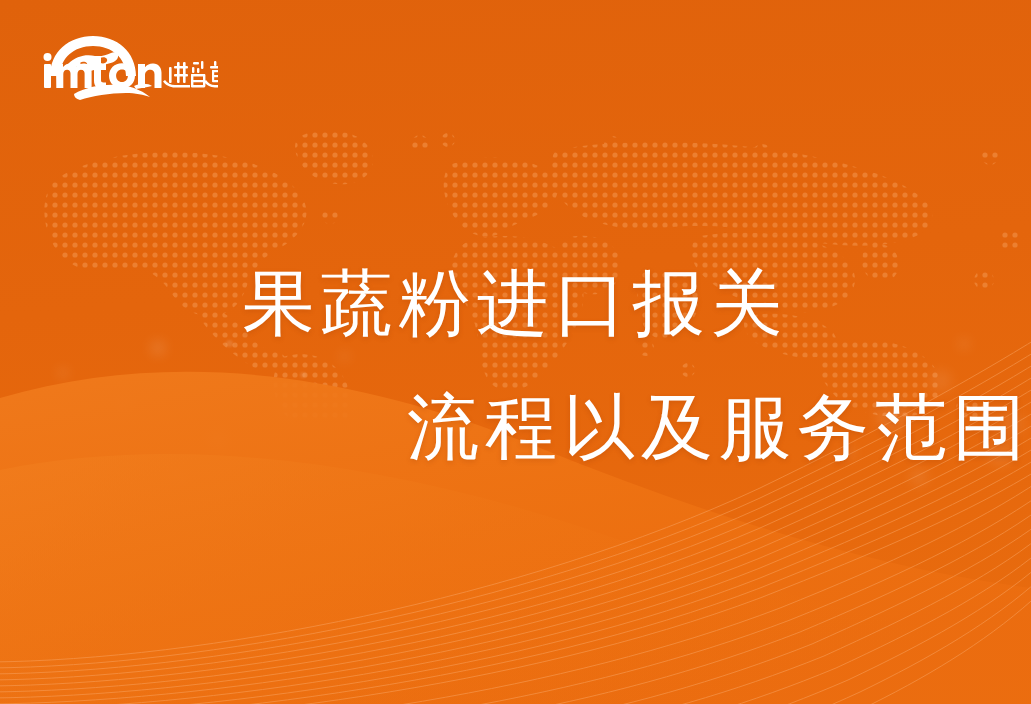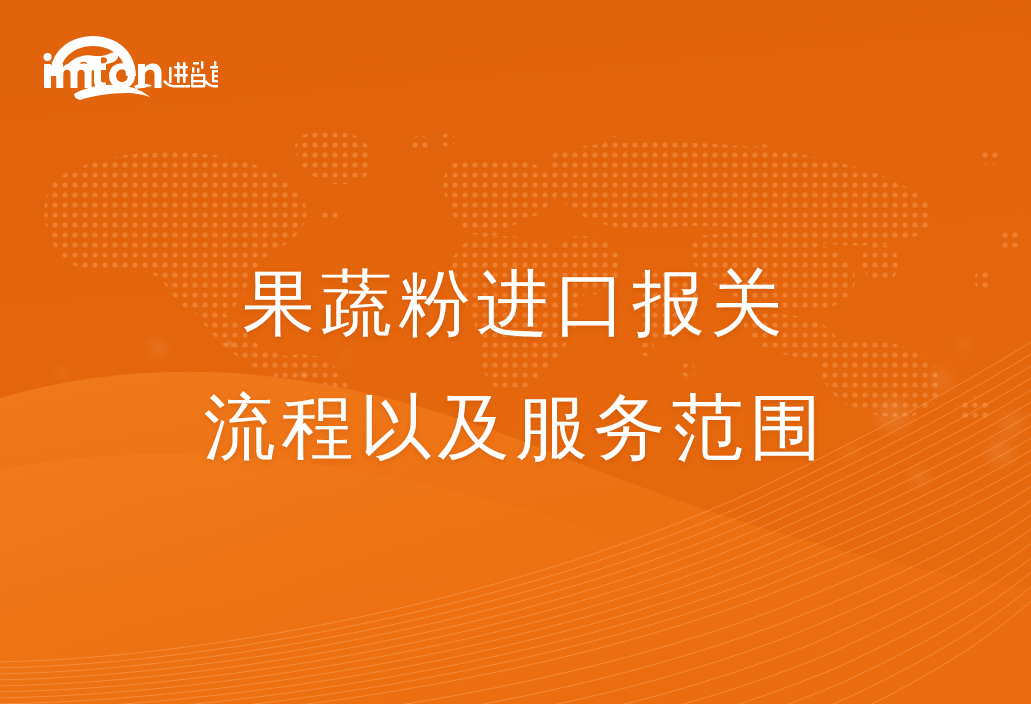--- a/index.html
+++ b/index.html
@@ -75,20 +75,21 @@
     font-family: "Liberation Serif", "DejaVu Serif", serif;
     font-size: 72px;
     line-height: 1.0;
     letter-spacing: 6px;
     font-weight: 400;
     white-space: nowrap;
     text-shadow: 0 2px 5px rgba(150,55,0,0.22);
   }
   .title-line.line2 {
     margin-top: 52px;
+    text-align: right;
   }
 
   
   .logo {
     position: absolute;
     left: 38px;
     top: 28px;
     width: 180px;
     height: 74px;
     z-index: 8;

